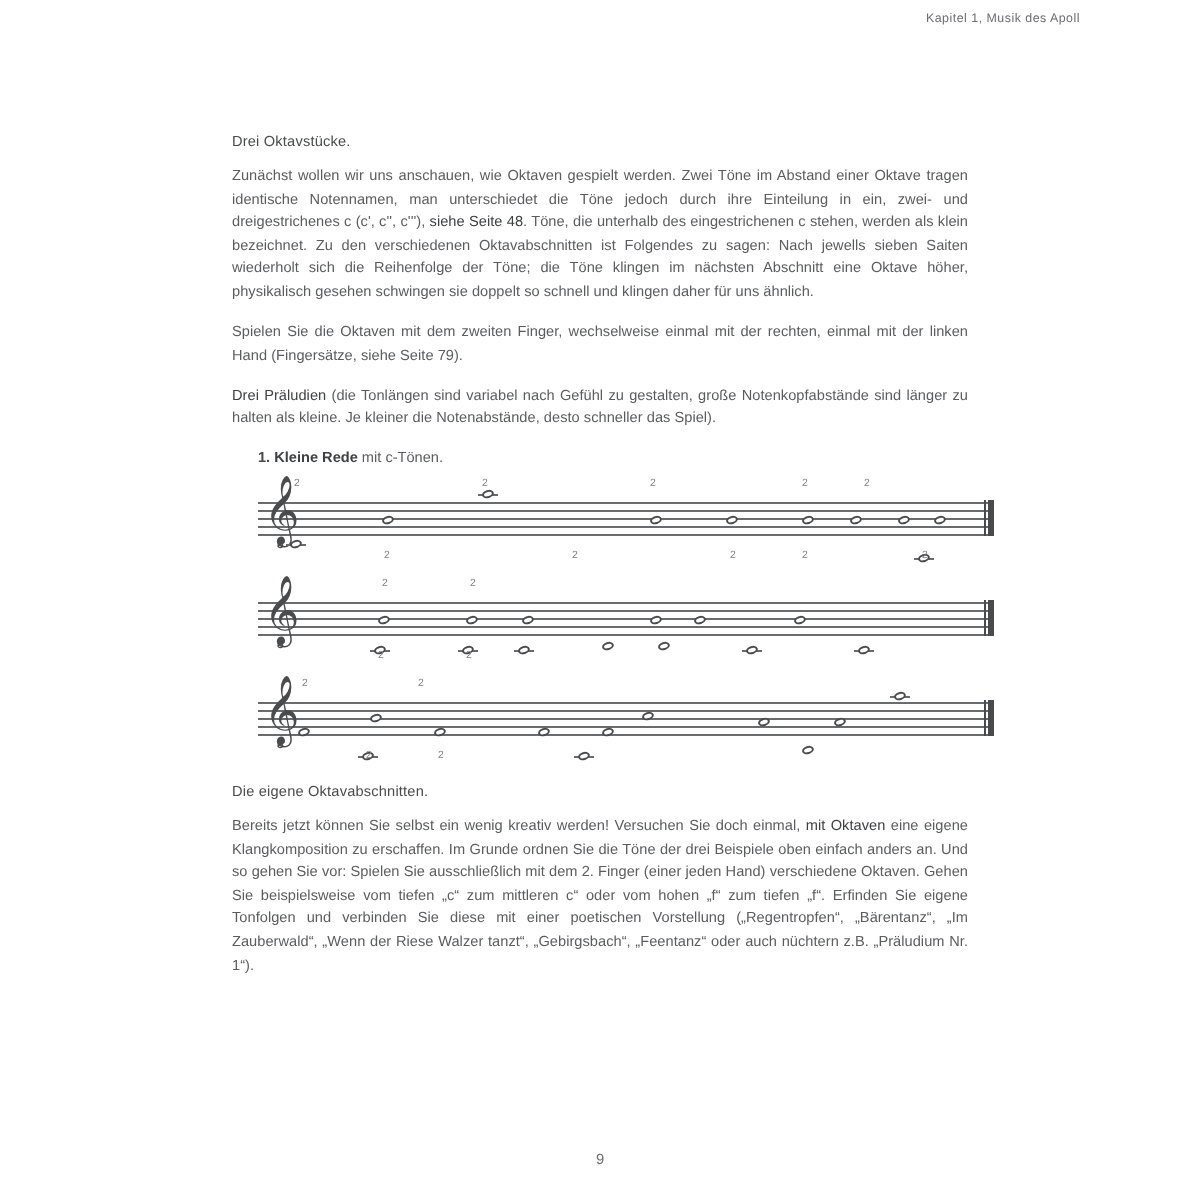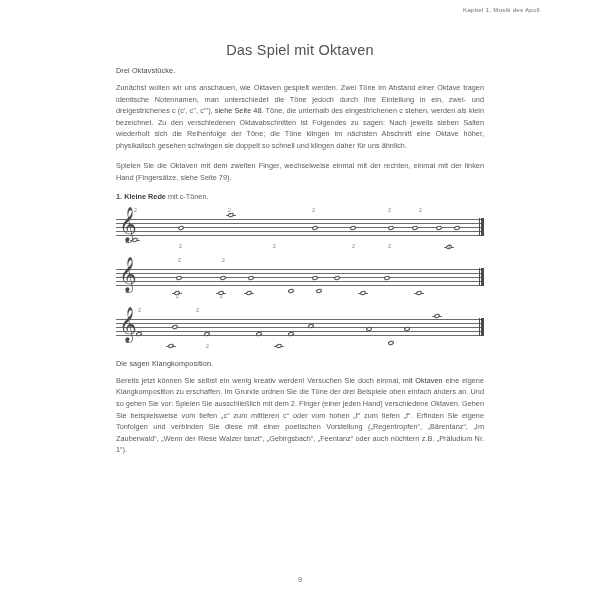--- a/index.html
+++ b/index.html
@@ -57,21 +57,21 @@
     font-size: 7.3px;
     line-height: 11.6px;
     text-align: justify;
     margin: 0 0 8.5px 0;
     color: #5b5c5e;
     letter-spacing: 0.02px;
   }
   p.body.tight { margin-bottom: 9px; }
   b, strong { color: #3f4042; font-weight: normal; }
 
-  .piece { margin-top: 2px; }
+  .piece { margin-top: 2px; margin-left: 13px; }
   .piece-label {
     font-size: 7.3px;
     color: #5b5c5e;
     margin: 0 0 4px 0;
   }
   .piece-label .num { font-weight: bold; color: #4a4b4d; }
   .piece-label .nm { font-weight: bold; color: #3f4042; }
 
   
   .staff-wrap {
@@ -165,31 +165,31 @@
     color: #6d6e71;
   }
 </style>
 </head>
 <body>
 
 <div class="page">
 
   <div class="running-head">Kapitel 1, Musik des Apoll</div>
 
-  <h1 class="page-title">Das Spiel mit Oktaven</h1>
 
   <div class="content">
 
     <div class="sec-head">Drei Oktavstücke.</div>
 
     <p class="body"><span>Zunächst wollen wir uns anschauen, wie Oktaven gespielt werden. Zwei Töne im Abstand einer Oktave tragen identische Notennamen, man unterschiedet die Töne jedoch durch ihre Einteilung in ein, zwei- und dreigestrichenes c (c', c'', c'''), </span><b>siehe Seite 48</b><span>. Töne, die unterhalb des eingestrichenen c  stehen, werden als klein bezeichnet.  Zu den verschiedenen Oktavabschnitten ist Folgendes zu sagen: Nach jewells sieben Saiten wiederholt sich die Reihenfolge der Töne; die Töne klingen im nächsten Abschnitt eine Oktave höher, physikalisch gesehen schwingen sie doppelt so schnell und klingen daher für uns ähnlich.</span></p>
 
 
     <p class="body">Spielen Sie die Oktaven mit dem zweiten Finger, wechselweise einmal mit der rechten, einmal mit der linken Hand (Fingersätze, siehe Seite 79).</p>
 
+    <p class="body tight"><b>Drei Präludien</b><span> (die Tonlängen sind variabel nach Gefühl zu gestalten, große Notenkopfabstände sind länger zu halten als kleine. Je kleiner die Notenabstände, desto schneller das Spiel).</span></p>
 
     <div class="piece">
       <div class="piece-label"><span class="num">1.</span> <span class="nm">Kleine Rede</span><span> mit c-Tönen.</span></div>
       <div class="staff-wrap">
         <div class="staff">
           <div class="line l0"></div>
           <div class="line l1"></div>
           <div class="line l2"></div>
           <div class="line l3"></div>
           <div class="line l4"></div>
@@ -302,21 +302,21 @@
           </div>
         <div class="fingerings">
             <div class="finger" style="left: 22px; top: 2px;">2</div>
             <div class="finger" style="left: 80px; top: 2px;">2</div>
             <div class="finger" style="left: 54px; top: 38px;">2</div>
             <div class="finger" style="left: 90px; top: 38px;">2</div>
           </div>
       </div>
     </div>
 
-    <div class="sec-head" style="margin-top:8px">Die sagen Klangkomposition.</div>
+    <div class="sec-head" style="margin-top:8px">Die eigene Oktavabschnitten.</div>
 
     <p class="body"><span>Bereits jetzt können Sie selbst ein wenig kreativ werden! Versuchen Sie doch einmal, </span><b>mit Oktaven</b><span> eine eigene Klangkomposition zu erschaffen. Im Grunde ordnen Sie die Töne der drei Beispiele oben einfach anders an. Und so gehen Sie vor: Spielen Sie ausschließlich mit dem 2. Finger (einer jeden Hand) verschiedene Oktaven. Gehen Sie beispielsweise vom tiefen „c“ zum mittleren c“ oder vom hohen „f“ zum tiefen „f“.  Erfinden Sie eigene Tonfolgen und verbinden Sie diese mit einer poetischen Vorstellung („Regentropfen“, „Bärentanz“, „Im Zauberwald“, „Wenn der Riese Walzer tanzt“, „Gebirgsbach“, „Feentanz“ oder auch nüchtern z.B. „Präludium Nr. 1“).</span></p>
 
   </div>
 
   <div class="page-number">9</div>
 
 </div>
 
 </body></html>

